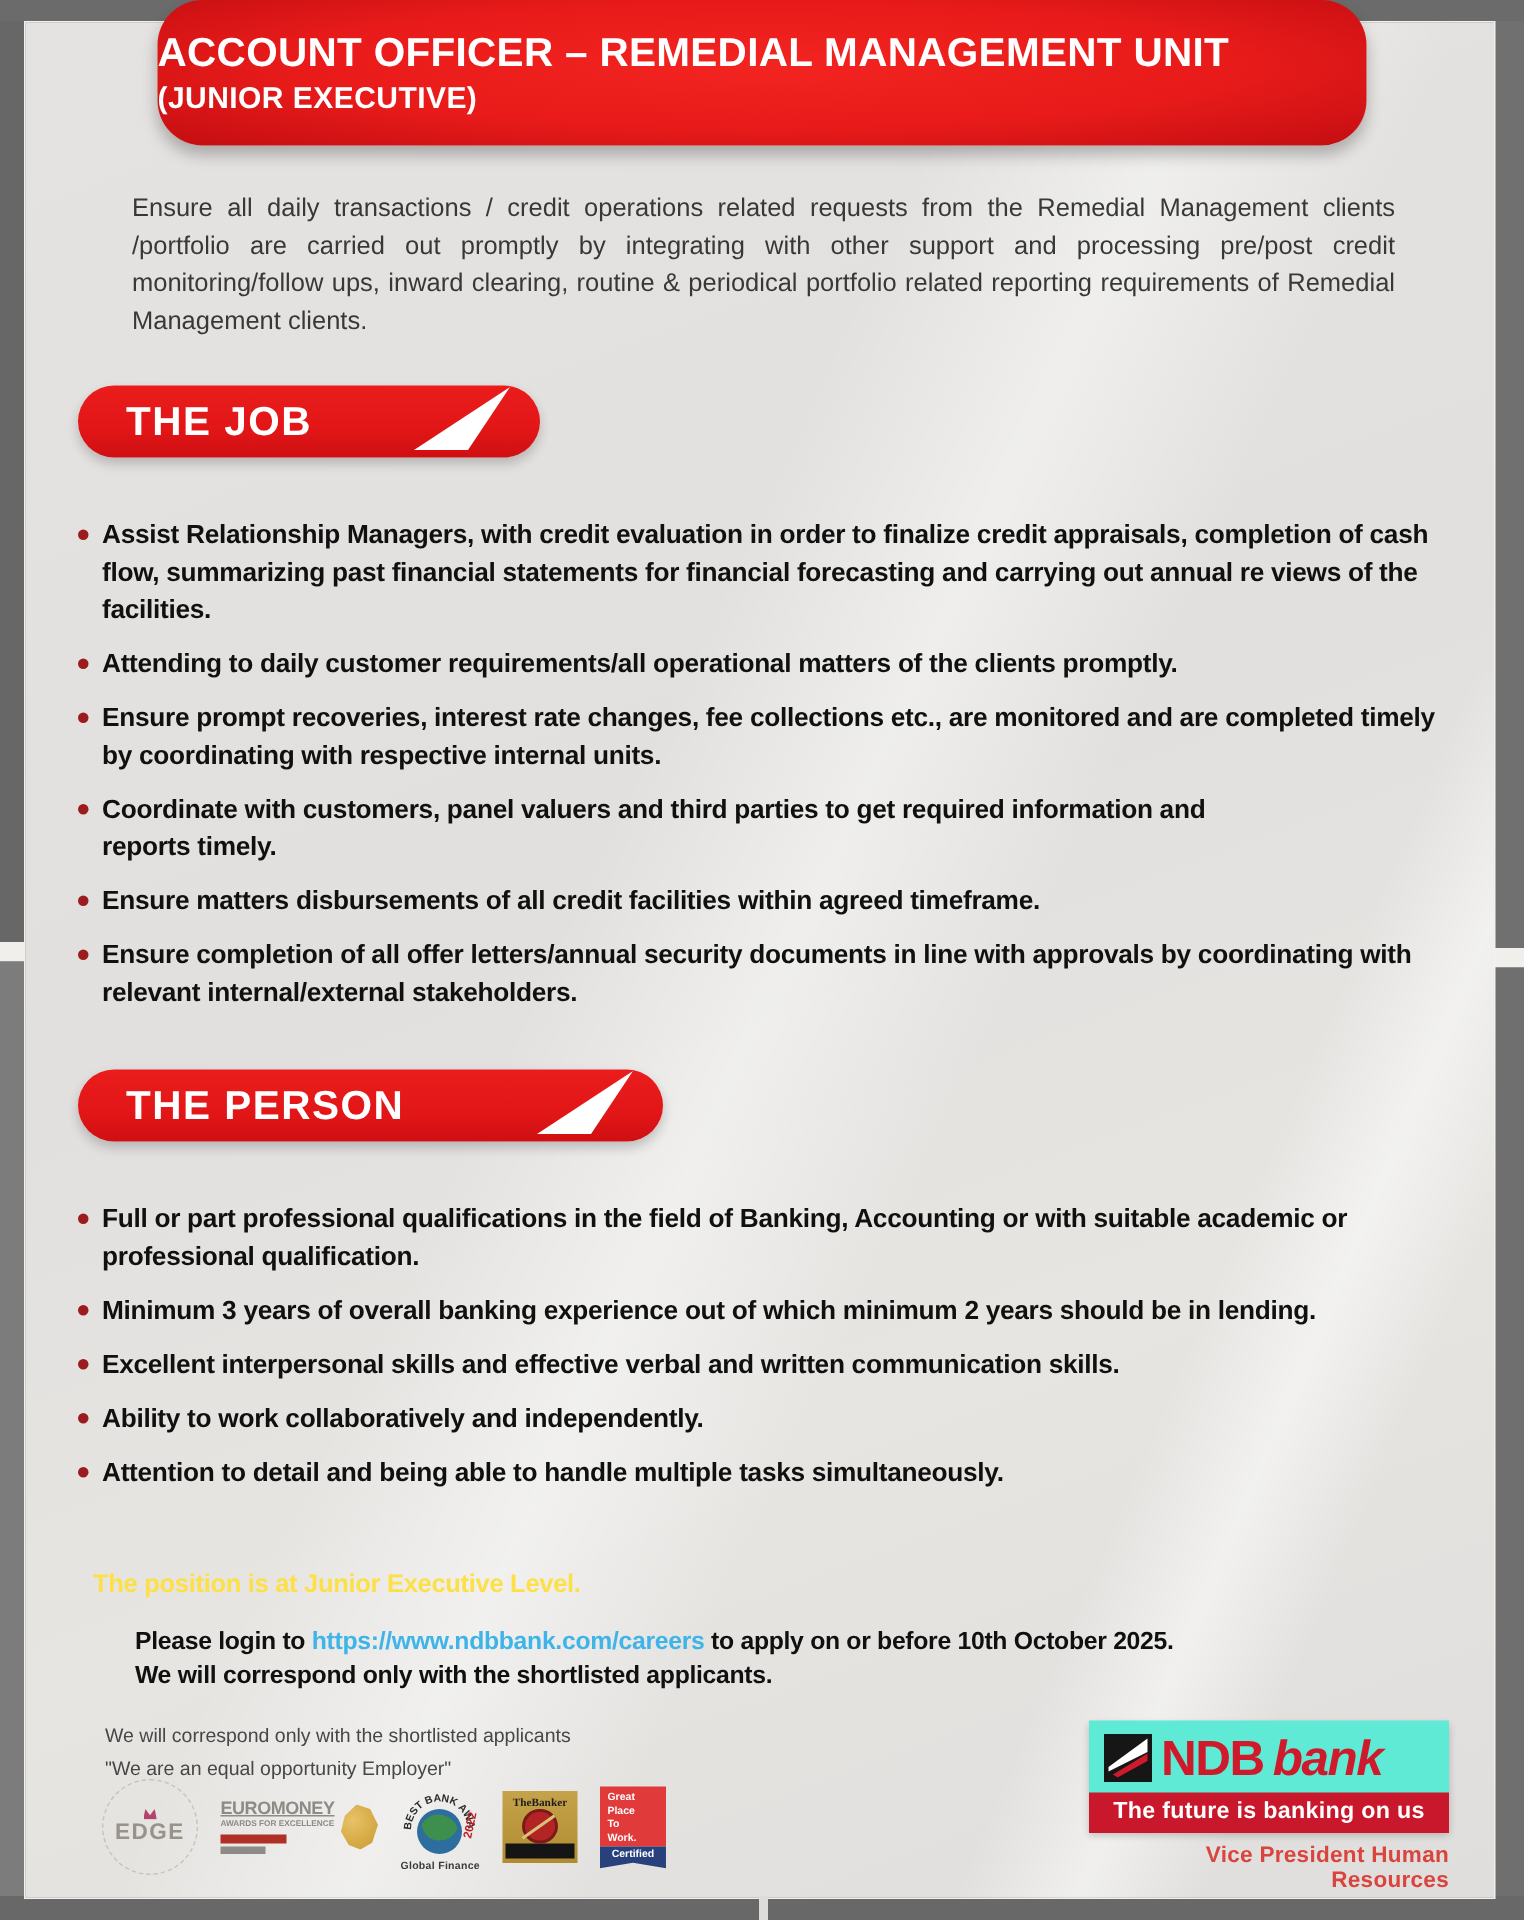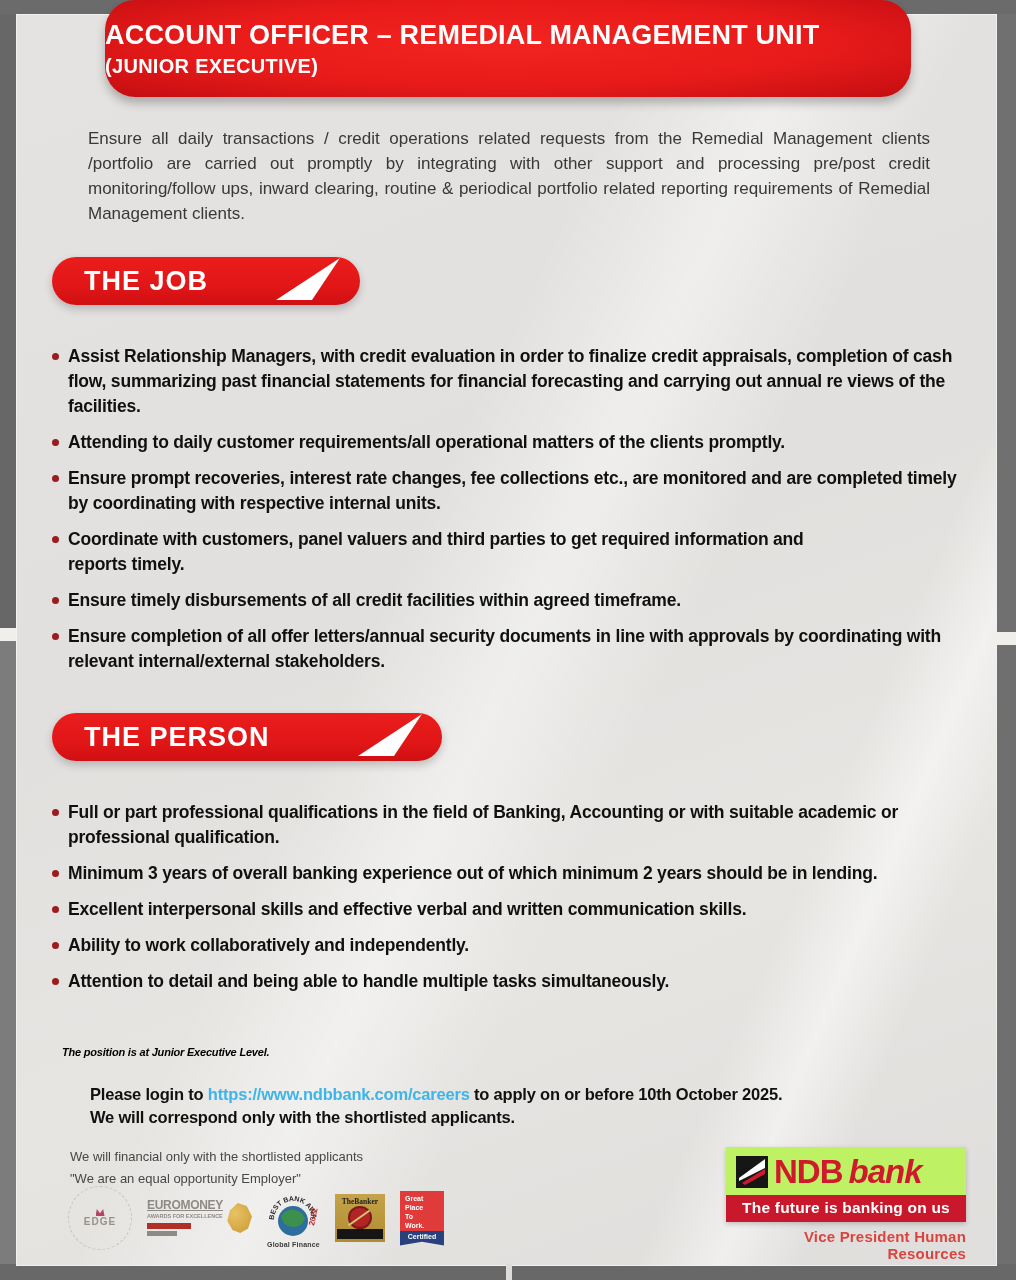--- a/index.html
+++ b/index.html
@@ -37,30 +37,30 @@
   #person-pill{left:52px;top:713px;width:390px;}
   
   ul.bullets{position:absolute;left:52px;margin:0;padding:0;list-style:none;width:912px;}
   #job-bullets{top:344px;}
   #person-bullets{top:800px;}
   ul.bullets li{position:relative;padding-left:16px;margin-bottom:11px;font-weight:700;
         font-size:17.5px;line-height:25px;color:#101010;letter-spacing:-.2px;white-space:pre-line;}
   ul.bullets li:before{content:"";position:absolute;left:0;top:9px;width:7px;height:7px;
         border-radius:50%;background:#9c1b1e;}
   
-  .position-note{position:absolute;left:62px;top:1046px;font-weight:700;font-size:11px;color:#000000;letter-spacing:-.2px;font-style:italic;}
+  .position-note{position:absolute;left:62px;top:1046px;font-weight:700;font-size:17px;color:#fde047;letter-spacing:-.2px;}
   .apply-block{position:absolute;left:62px;top:1083px;font-weight:700;font-size:16.5px;color:#101010;line-height:23px;letter-spacing:-.2px;margin-left:28px;}
   .apply-block a{color:#3eb4e8;text-decoration:none;font-weight:700;}
   .small-notes{position:absolute;left:70px;top:1146px;font-size:13px;color:#474747;line-height:22px;font-weight:400;}
   
   .logo-row{position:absolute;left:68px;top:1186px;display:flex;align-items:center;gap:15px;}
   .edge-stamp{width:62px;height:62px;border:1px dashed #c7c2bb;border-radius:50%;display:flex;
         flex-direction:column;align-items:center;justify-content:center;color:#9a958e;}
   .edge-mark{width:9px;height:7px;background:#b5446d;clip-path:polygon(0 100%,15% 0,50% 60%,85% 0,100% 100%);}
-  .edge-text{font-size:10px;font-weight:700;letter-spacing:1px;color:#97928b;}
+  .edge-text{font-size:15px;font-weight:700;letter-spacing:1px;color:#97928b;}
   .euromoney{display:flex;align-items:center;gap:3px;}
   .euromoney .txt{display:flex;flex-direction:column;line-height:8px;}
   .em1{font-size:12px;font-weight:800;color:#8e8a85;letter-spacing:-.3px;text-decoration:underline;}
   .em2{font-size:5.5px;font-weight:700;color:#8e8a85;margin-top:3px;}
   .em-bar1{margin-top:3px;width:44px;height:6px;background:#b03028;}
   .em-bar2{margin-top:2px;width:30px;height:5px;background:#8e8a85;}
   .em-blob{width:26px;height:30px;background:radial-gradient(circle at 35% 35%,#e8c267,#c99a2e);
         clip-path:polygon(45% 0,80% 10%,100% 45%,85% 85%,55% 100%,25% 90%,5% 60%,15% 25%);}
   .globe-award{display:flex;flex-direction:column;align-items:center;}
   .gf{font-size:7px;font-weight:700;color:#3a3a3a;margin-top:1px;letter-spacing:.2px;}
@@ -69,21 +69,21 @@
   .banker .bk-title{font-family:"Liberation Serif",serif;font-size:7.5px;font-weight:700;color:#1c1c1c;}
   .banker .bk-emblem{width:20px;height:20px;border-radius:50%;background:#b32525;border:2px solid #7c1a1a;position:relative;}
   .banker .bk-emblem:after{content:"";position:absolute;left:-4px;top:9px;width:26px;height:2px;background:#d9c27a;transform:rotate(-35deg);}
   .banker .bk-band{width:100%;height:10px;background:#151515;}
   .gptw{display:flex;flex-direction:column;align-items:center;}
   .gptw .gp-red{width:44px;height:40px;background:#e03a3a;color:#fff;font-size:7px;font-weight:700;
         line-height:9px;padding:3px 0 0 5px;box-sizing:border-box;}
   .gptw .gp-ribbon{width:44px;background:#28407c;color:#fff;font-size:7px;font-weight:700;text-align:center;
         padding:2px 0 6px 0;clip-path:polygon(0 0,100% 0,100% 100%,50% 75%,0 100%);}
   
-  .ndb-box{position:absolute;left:726px;top:1147px;width:240px;background:#bef264;
+  .ndb-box{position:absolute;left:726px;top:1147px;width:240px;background:#5eead4;
         box-shadow:0 2px 5px rgba(0,0,0,.2);}
   .ndb-logo-row{display:flex;align-items:center;gap:6px;padding:6px 10px 4px 10px;}
   .ndb-word{font-size:33px;font-weight:800;color:#cf1a2c;letter-spacing:-1px;}
   .bank-word{font-size:33px;font-weight:700;font-style:italic;color:#cf1a2c;letter-spacing:-1px;}
   .ndb-tagline{background:#c9182b;color:#fff;font-weight:700;font-size:15.5px;text-align:center;
         padding:4px 0 5px 0;letter-spacing:.2px;}
   .signature{position:absolute;left:726px;top:1228px;width:240px;text-align:right;
         color:#d9453e;font-size:15px;font-weight:600;letter-spacing:.2px;}
   
   .notch{position:absolute;left:506px;top:1264px;width:6px;height:16px;background:#dddcda;}
@@ -118,21 +118,21 @@
       <polygon points="2,44 66,2 38,44" fill="#ffffff"></polygon>
     </svg>
   </div>
 
   <ul class="bullets" id="job-bullets">
     <li>Assist Relationship Managers, with credit evaluation in order to finalize credit appraisals, completion of cash flow, summarizing past financial statements for financial forecasting and carrying out annual re views of the facilities.</li>
     <li>Attending to daily customer requirements/all operational matters of the clients promptly.</li>
     <li>Ensure prompt recoveries, interest rate changes, fee collections etc., are monitored and are completed timely by coordinating with respective internal units.</li>
     <li>Coordinate with customers, panel valuers and third parties to get required information and
 reports timely.</li>
-    <li>Ensure timely disbursements of all credit facilities within agreed timeframe.</li>
+    <li>Ensure matters disbursements of all credit facilities within agreed timeframe.</li>
     <li>Ensure completion of all offer letters/annual security documents in line with approvals by coordinating with relevant internal/external stakeholders.</li>
   </ul>
 
   <div class="pill" id="person-pill">
     <span class="label">THE PERSON</span>
     <svg width="70" height="46" viewBox="0 0 70 46">
       <polygon points="2,44 66,2 38,44" fill="#ffffff"></polygon>
     </svg>
   </div>
 
@@ -145,21 +145,21 @@
   </ul>
 
   <div class="position-note">The position is at Junior Executive Level.</div>
 
   <div class="apply-block">
     <div><span>Please login to </span><a href="#">https://www.ndbbank.com/careers</a><span> to apply on or before 10th October 2025.</span></div>
     <div>We will correspond only with the shortlisted applicants.</div>
   </div>
 
   <div class="small-notes">
-    <div>We will financial only with the shortlisted applicants</div>
+    <div>We will correspond only with the shortlisted applicants</div>
     <div>"We are an equal opportunity Employer"</div>
   </div>
 
   <div class="logo-row">
     <div class="edge-stamp">
       <div class="edge-mark"></div>
       <div class="edge-text">EDGE</div>
     </div>
     <div class="euromoney">
       <div class="txt">

